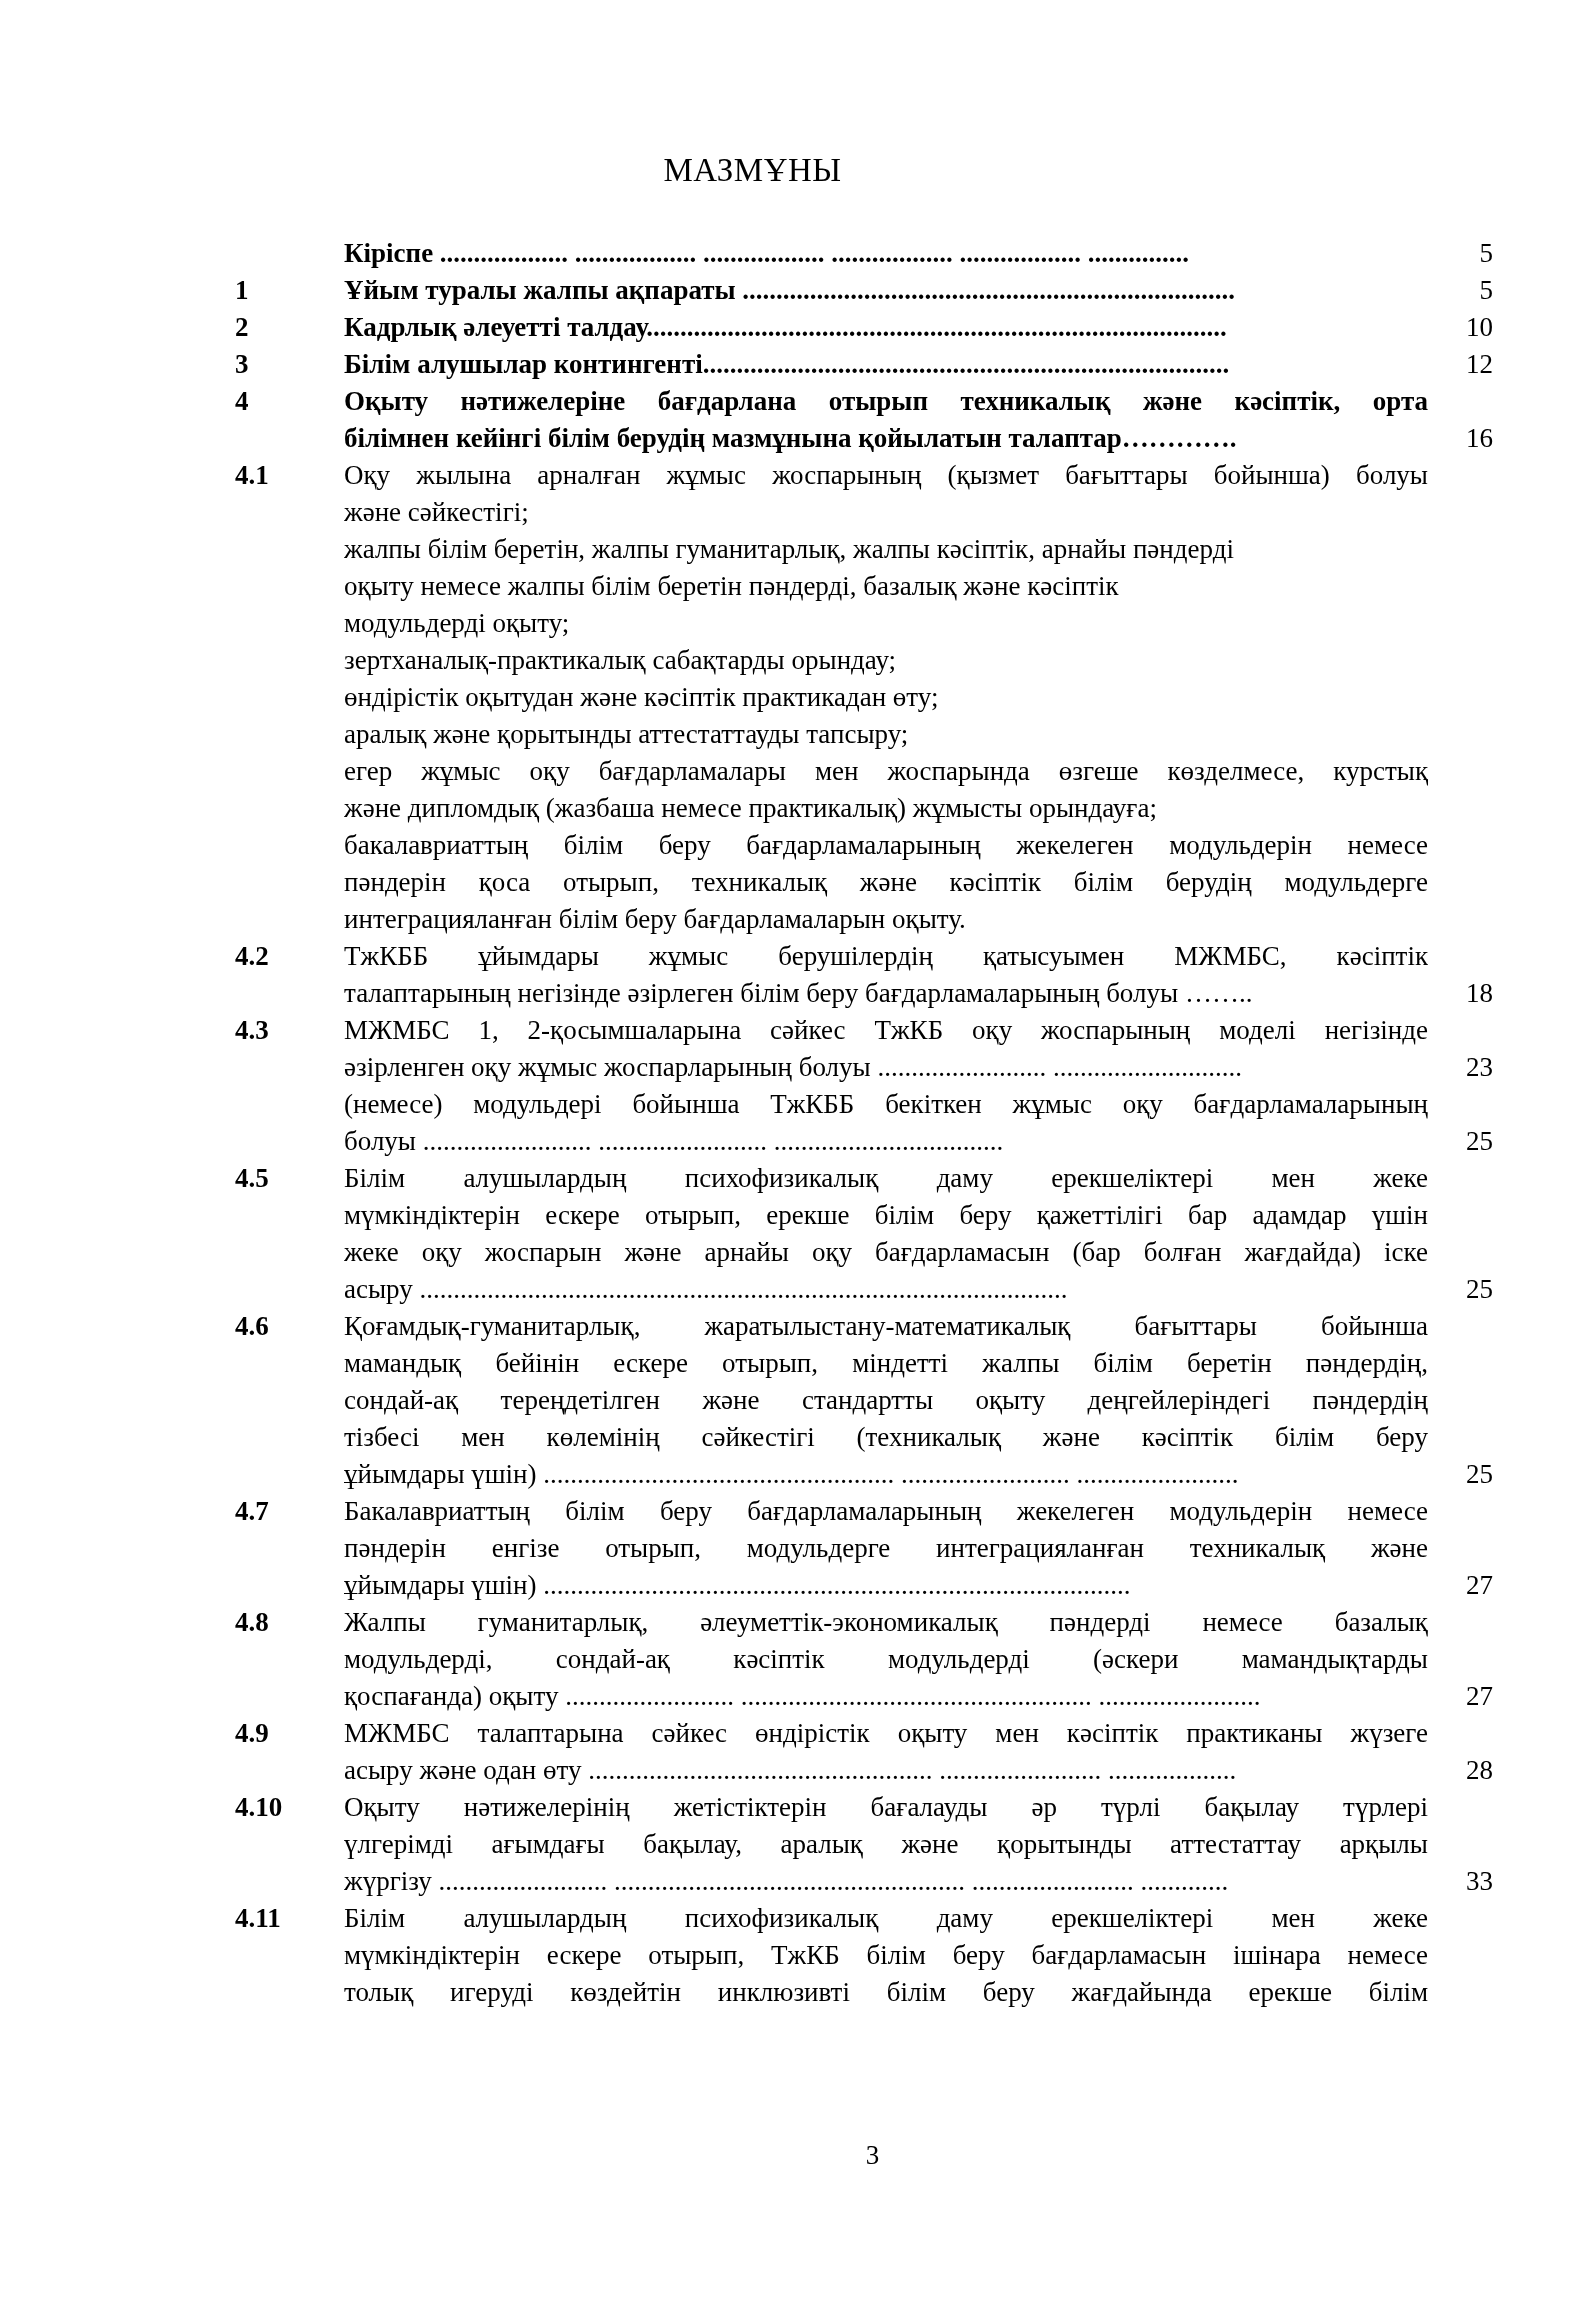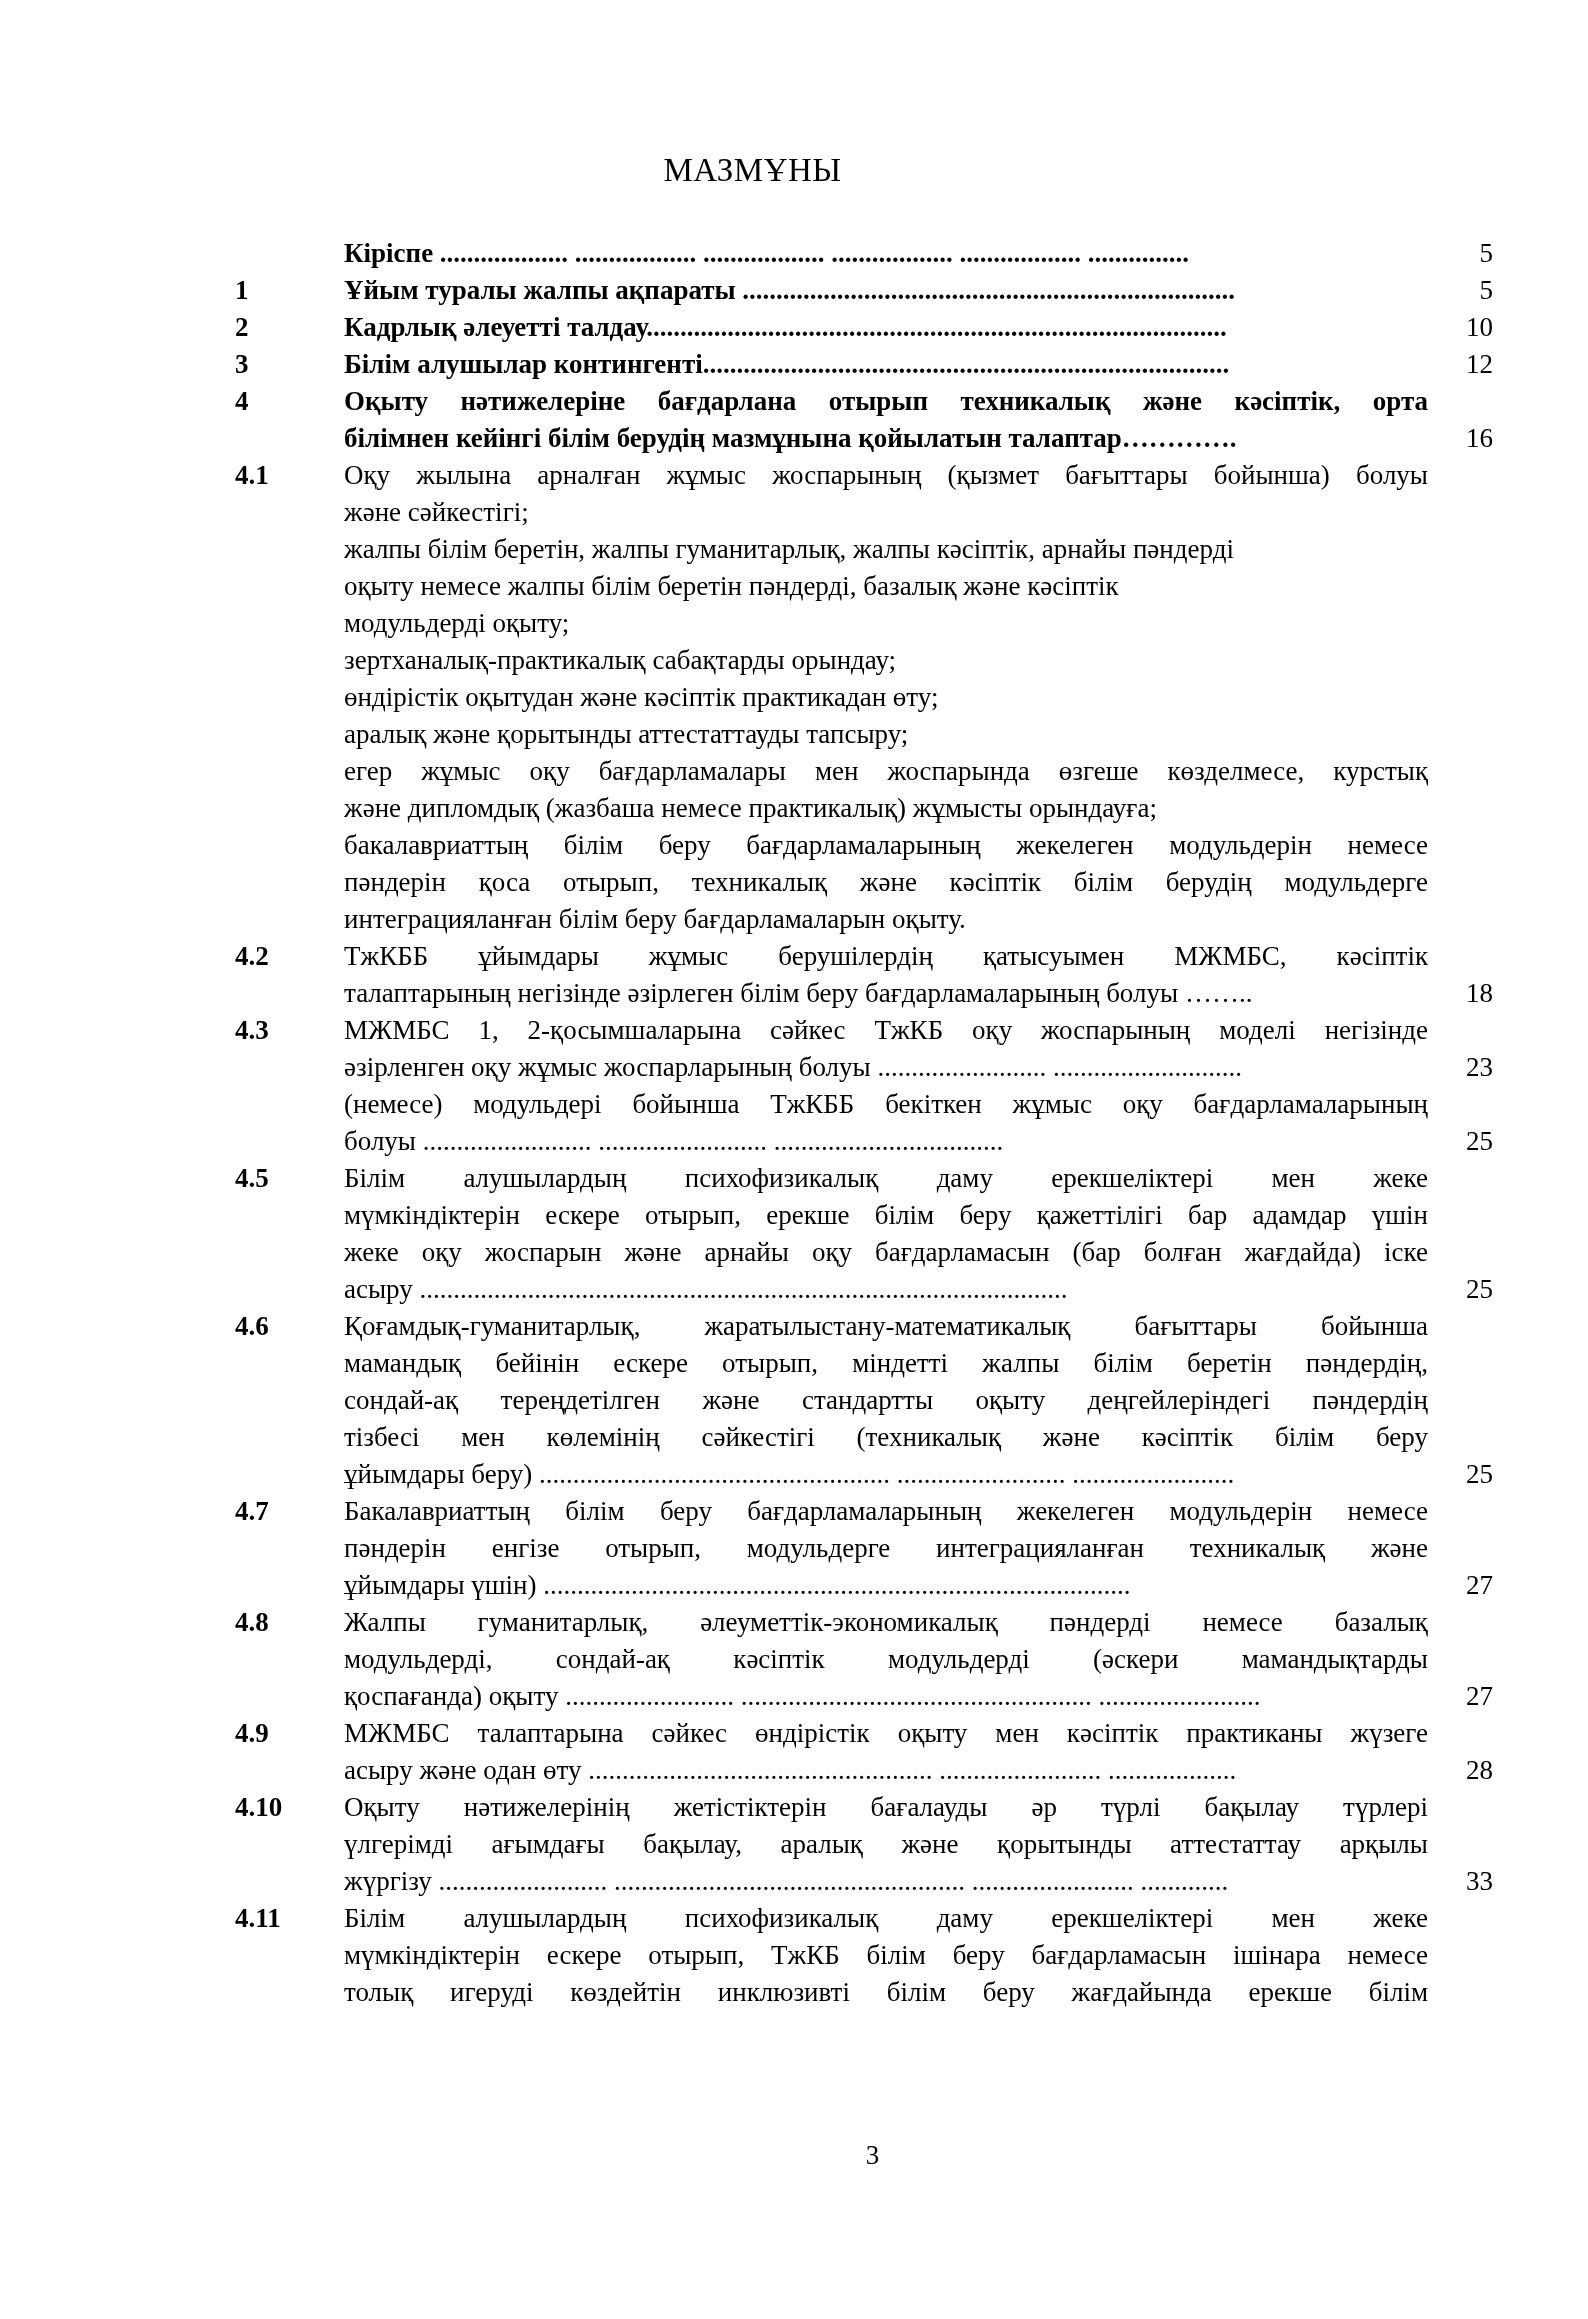--- a/index.html
+++ b/index.html
@@ -158,21 +158,21 @@
         <div class="line">
           <span class="txt just" style="overflow: hidden;">мамандық бейінін ескере отырып, міндетті жалпы білім беретін пәндердің,</span>
         </div>
         <div class="line">
           <span class="txt just" style="overflow: hidden;">сондай-ақ тереңдетілген және стандартты оқыту деңгейлеріндегі пәндердің</span>
         </div>
         <div class="line">
           <span class="txt just" style="overflow: hidden;">тізбесі мен көлемінің сәйкестігі (техникалық және кәсіптік білім беру</span>
         </div>
         <div class="line">
-          <span class="txt" style="overflow: hidden; width: auto; max-width: 1084px;">ұйымдары беру) .................................................... ......................... ........................</span>
+          <span class="txt" style="overflow: hidden; width: auto; max-width: 1084px;">ұйымдары үшін) .................................................... ......................... ........................</span>
           <span class="pg">25</span>
         </div>
       </div>
       <div class="entry">
         <div class="line">
           <span class="num">4.7</span>
           <span class="txt just" style="overflow: hidden;">Бакалавриаттың білім беру бағдарламаларының жекелеген модульдерін немесе</span>
         </div>
         <div class="line">
           <span class="txt just" style="overflow: hidden;">пәндерін енгізе отырып, модульдерге интеграцияланған техникалық және</span>

